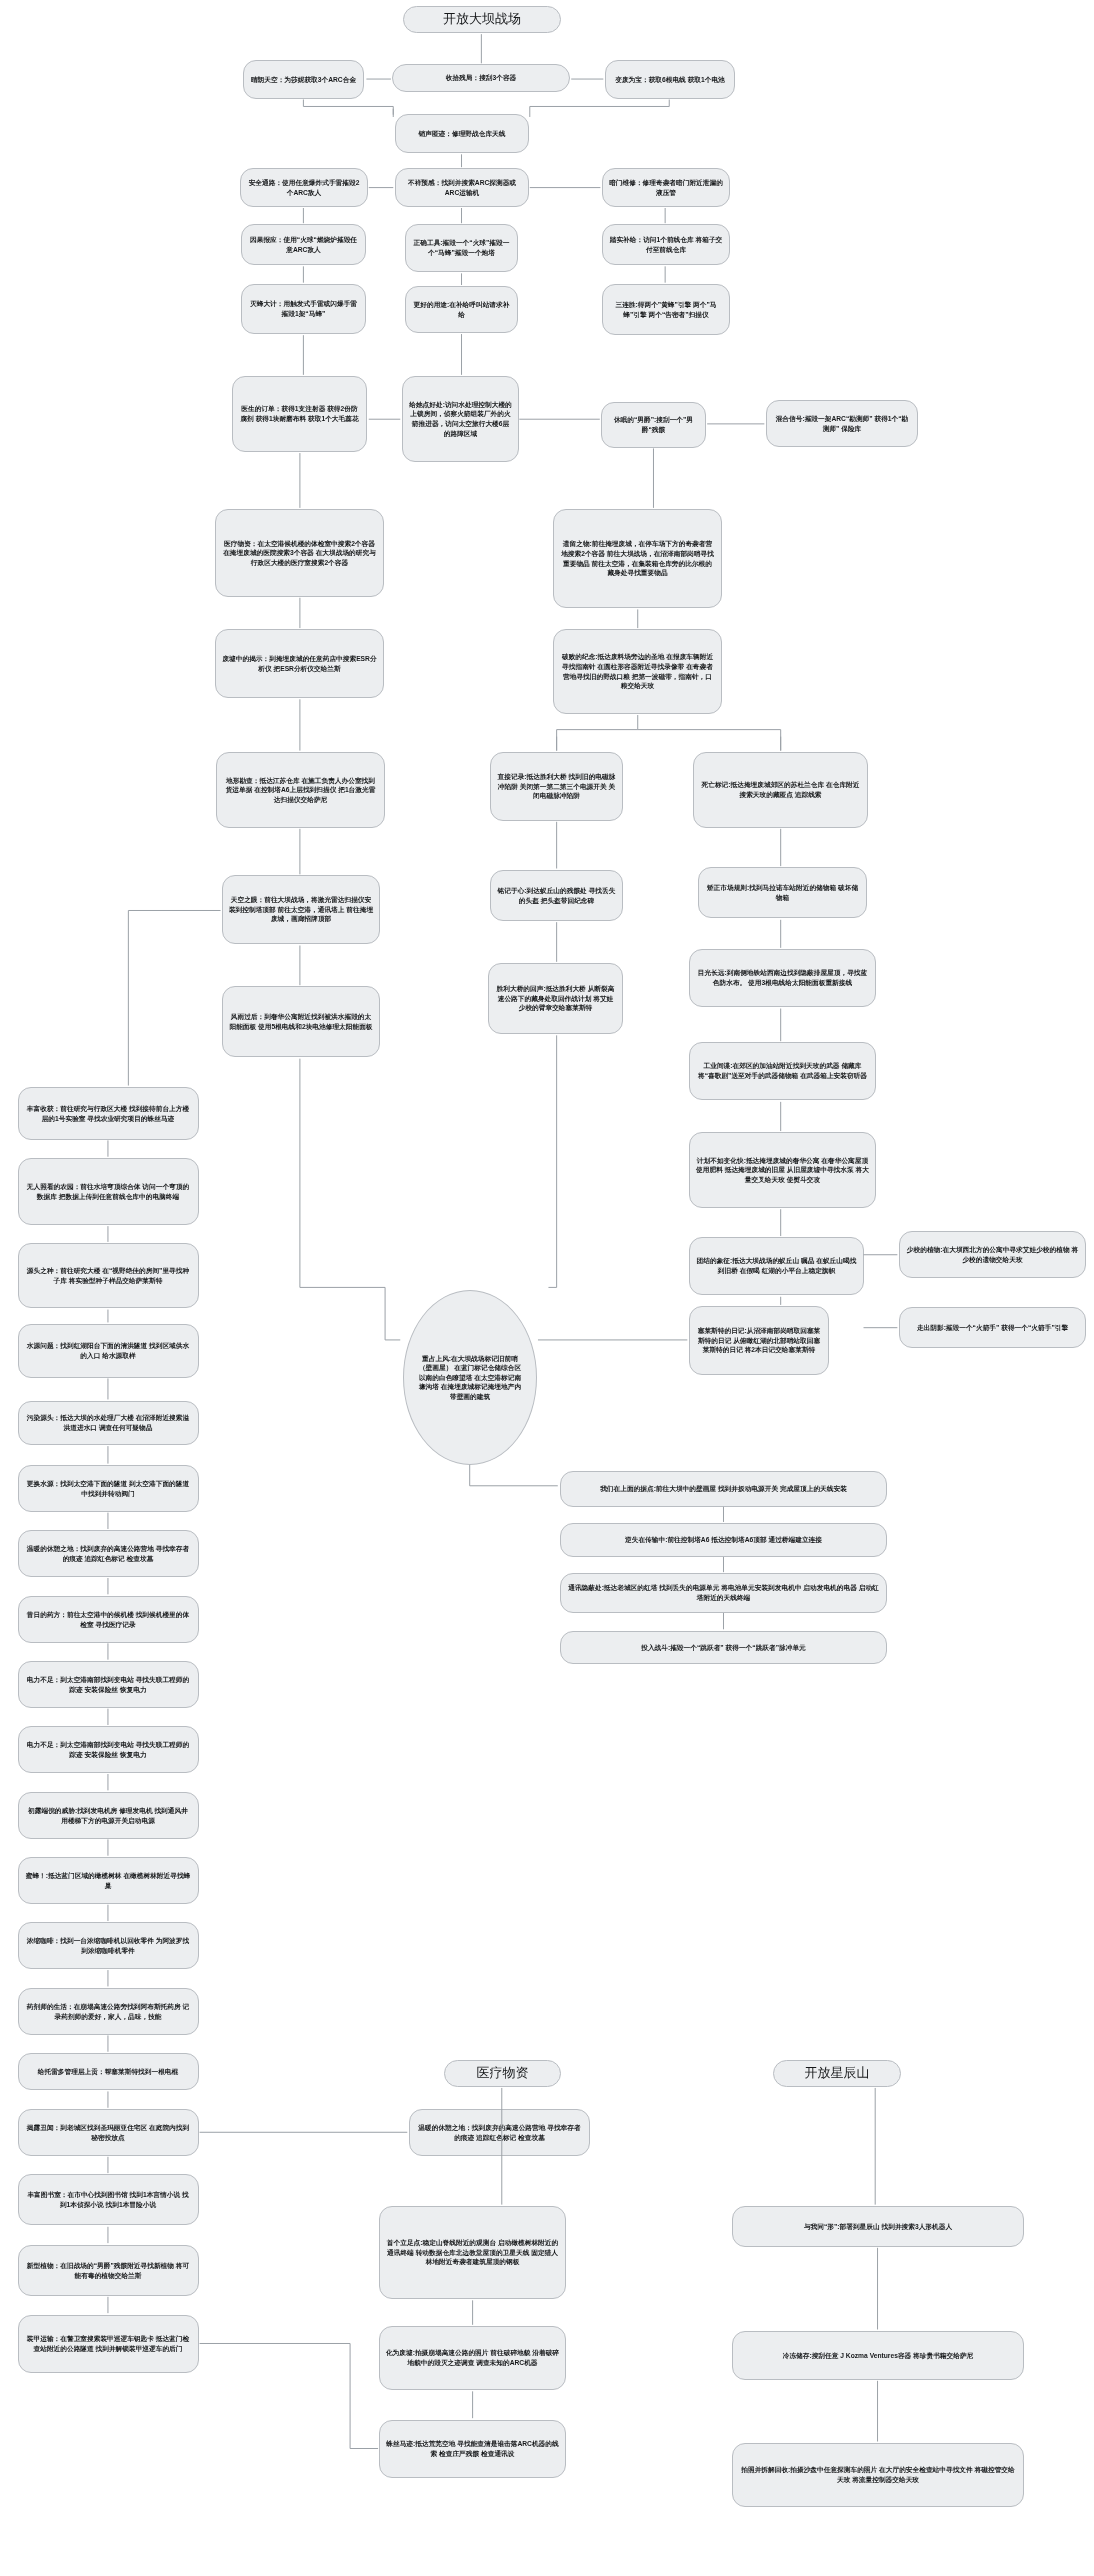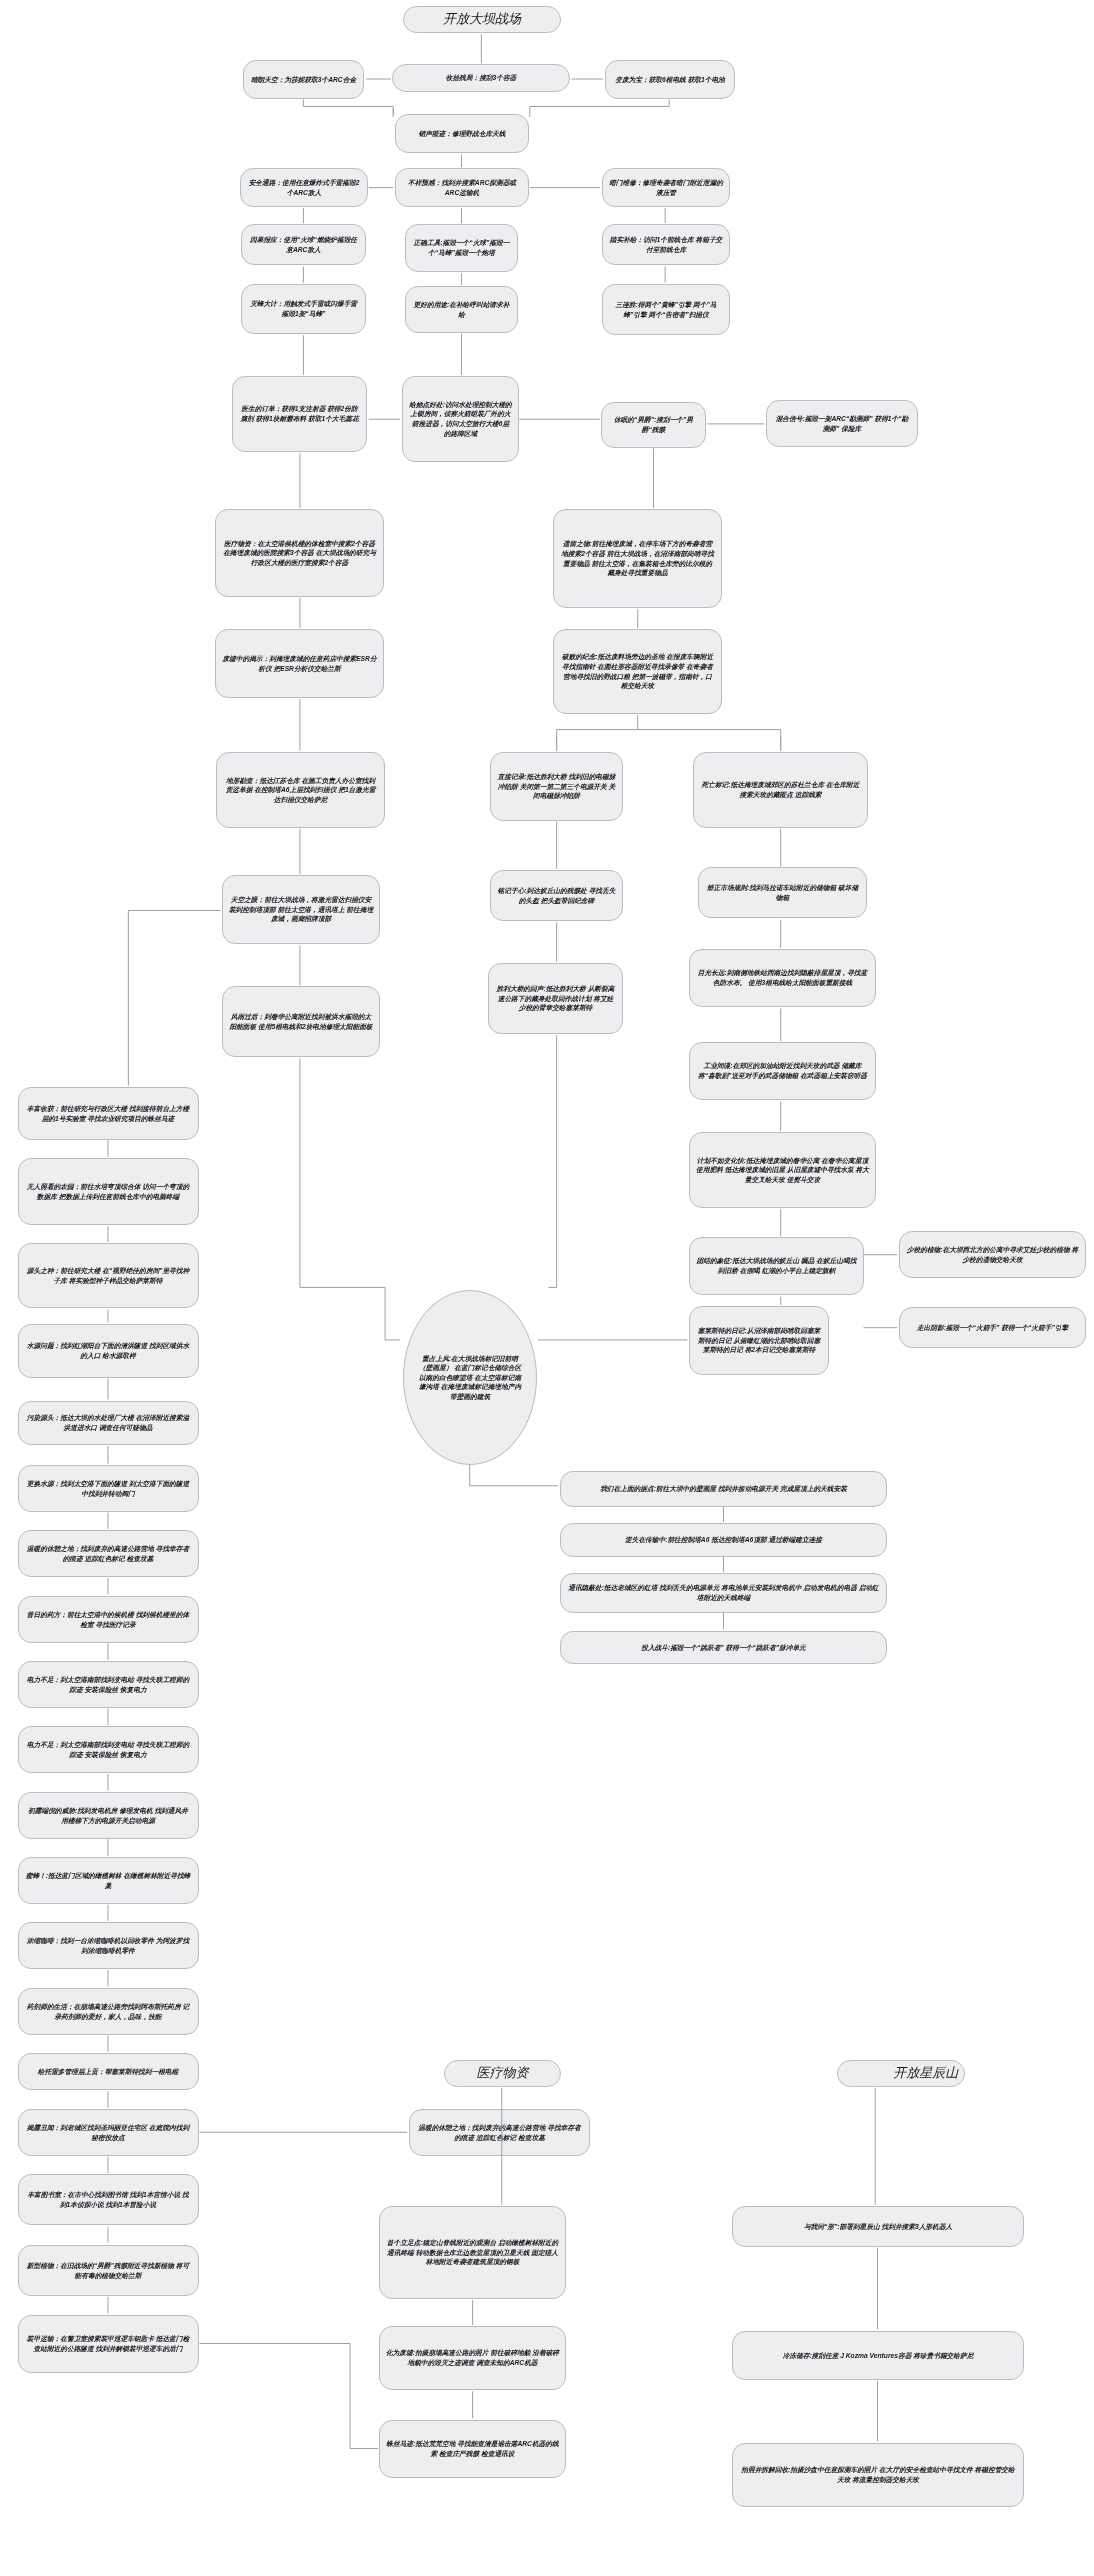--- a/index.html
+++ b/index.html
@@ -1,17 +1,17 @@
 <!DOCTYPE html>
 <html style="font-size:9.3px"><head>
 <meta charset="utf-8">
 <style>
   html,body{margin:0;padding:0;background:#ffffff;}
   body{font-family:"Liberation Sans","DejaVu Sans",sans-serif;}
-  #canvas{position:relative;width:1094px;height:2576px;background:#fff;overflow:hidden;font-style:italic;}
+  #canvas{position:relative;width:1094px;height:2576px;background:#fff;overflow:hidden;}
   .node{position:absolute;box-sizing:border-box;background:#eceef0;border:0.9px solid #b9bdc2;
         display:flex;align-items:center;justify-content:center;text-align:center;
         color:#16181a;font-weight:700;line-height:1.42;padding:3.5px 5.8px;}
   .node.round{border-radius:13px;}
   .node.stadium{border-radius:583px;}
   .node.ellipse{border-radius:50%;}
   .node.title{background:#eceef0;border-radius:583px;font-weight:500;}
   .t11{font-size:6.7px;}
   .t22{font-size:13px;}
   .node span{display:block;width:100%;word-break:break-word;}
@@ -20,21 +20,21 @@
 <body>
 
 <div id="canvas">
 
   <div class="node title t22" style="left:403px;top:5.8px;width:158px;height:27px;">
     <span>开放大坝战场</span>
   </div>
   <div class="node title t22" style="left:444px;top:2060px;width:117px;height:27px;">
     <span>医疗物资</span>
   </div>
-  <div class="node title t22" style="left:837px;top:2060px;width:128px;height:27px;text-align:right;">
+  <div class="node title t22" style="left:773px;top:2060px;width:128px;height:27px;">
     <span>开放星辰山</span>
   </div>
 
   <div class="node stadium t11" style="left:392px;top:64px;width:178px;height:28px;">
       <span>收拾残局：搜刮3个容器</span>
     </div>
   <div class="node round t11" style="left:243px;top:60px;width:121px;height:39px;">
       <span>晴朗天空：为莎妮获取3个ARC合金</span>
     </div>
   <div class="node round t11" style="left:605px;top:60px;width:130px;height:39px;">

